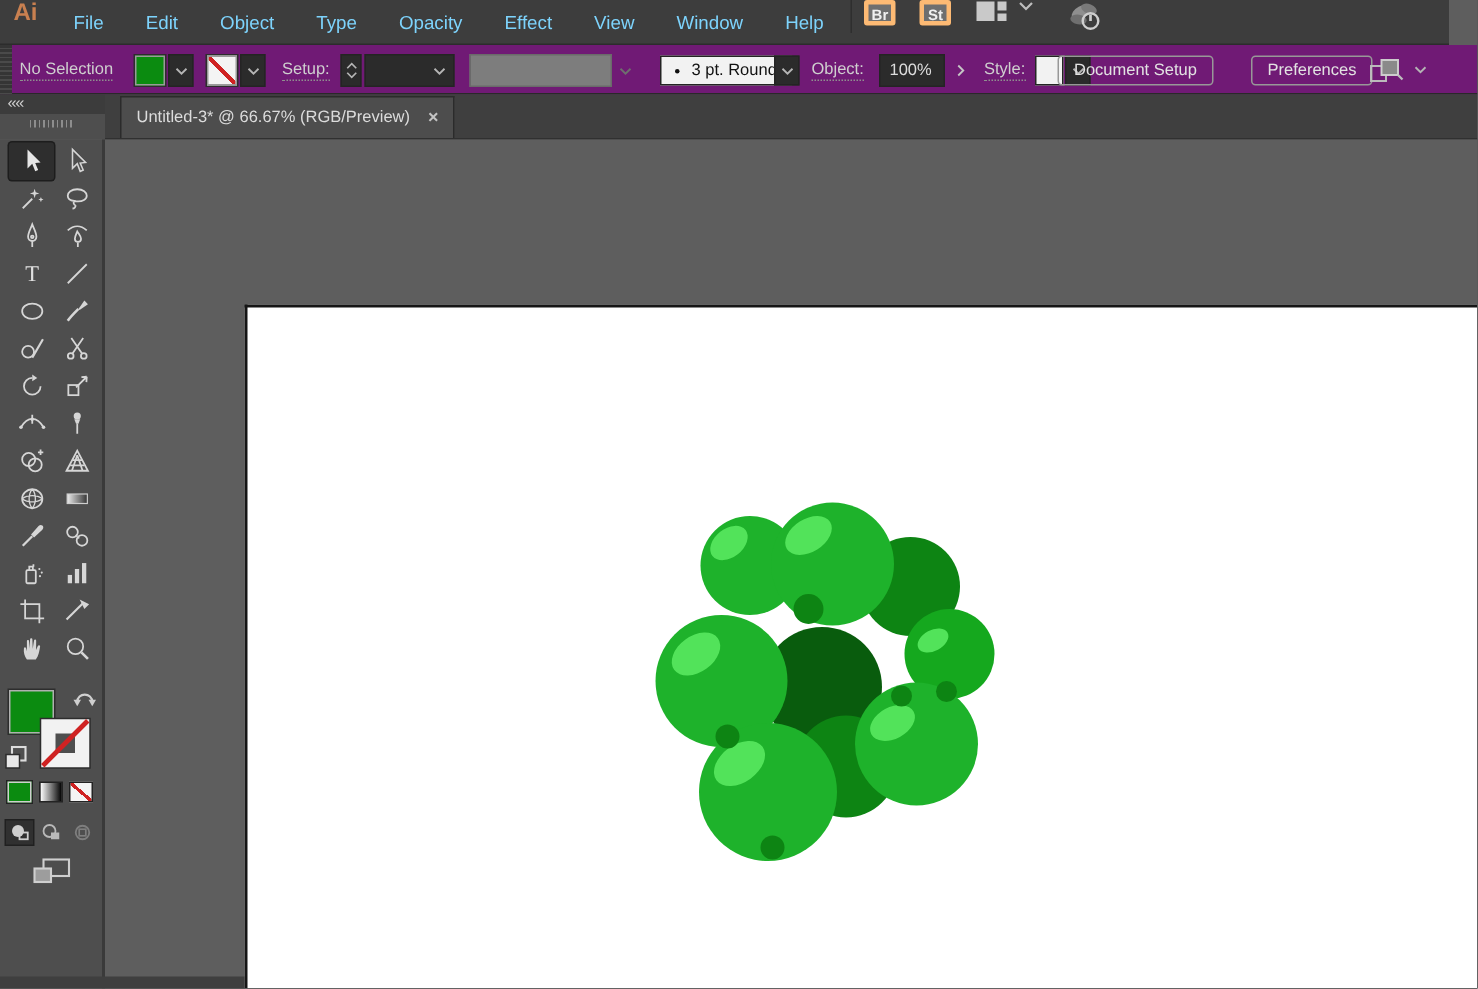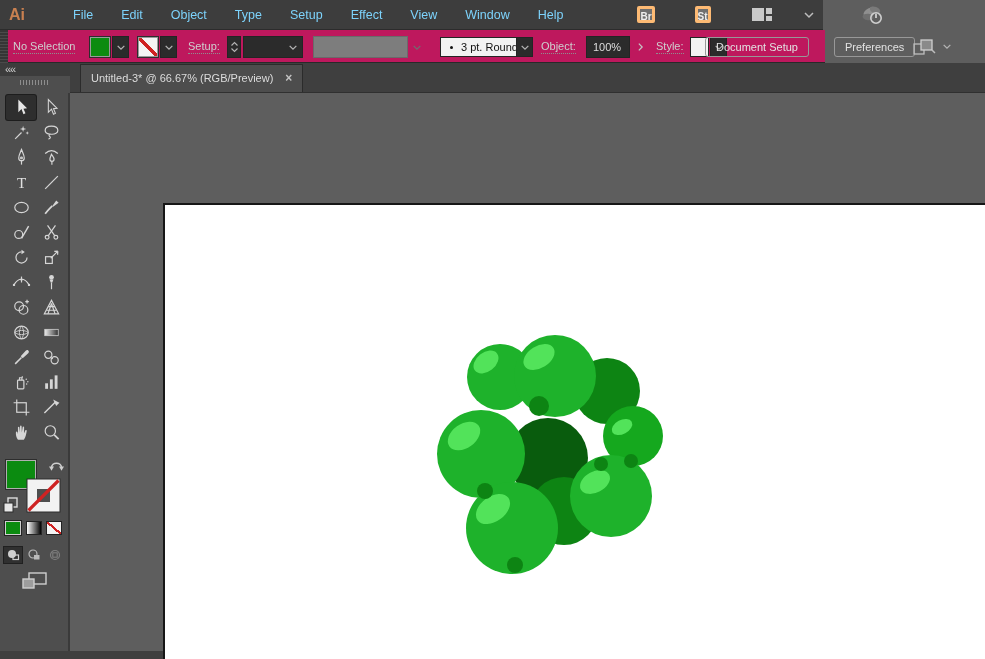--- a/index.html
+++ b/index.html
@@ -1,33 +1,33 @@
 <!DOCTYPE html>
 <html><head>
 <meta charset="utf-8">
 <style>
   * { margin:0; padding:0; box-sizing:border-box; }
   html,body { background:#222; }
   body { font-family:"Liberation Sans", sans-serif; }
   .app { position:relative; width:985px; height:659px; overflow:hidden; background:#5e5e5e; color:#d6d6d6; }
 
   
-  .menu-bar { position:absolute; left:0; top:0; width:823px; height:30px; background:#3d3d3d;
-              border-bottom:1px solid #2c2c2c; display:flex; align-items:center;gap:24px; }
+  .menu-bar { position:absolute; left:0; top:0; width:966px; height:30px; background:#3d3d3d;
+              border-bottom:1px solid #2c2c2c; display:flex; align-items:flex-start; }
   .logo { color:#c98050; font-weight:bold; font-size:16px; padding:0 10px 0 9px; }
   .menus { display:flex; height:100%; align-items:center; }
   .menu-item { font-size:12.5px; color:#7dd3fc; padding:0 14px; height:100%; display:flex; align-items:center; cursor:default; }
   .vsep { width:1px; height:22px; background:#2e2e2e; margin:0 8px 0 4px; }
   .sq-btn { width:21px; height:17px; background:#6f6f6f; border:3px solid #fdba74; border-radius:2px;
             color:#efefef; font-size:10px; font-weight:bold; line-height:15px; text-align:center; margin-right:16px;
             font-family:"Liberation Sans", sans-serif; }
   .mb-icon { display:inline-flex; align-items:center; margin-right:6px; }
 
   
-  .control-bar { position:absolute; left:0; top:30px; width:825px; height:33px; background:#be185d;
+  .control-bar { position:absolute; left:0; top:30px; width:985px; height:33px; background:#701a75;
                  border-bottom:1px solid #292929; }
   .cb { position:absolute; display:flex; align-items:center; }
   .cb-grip { left:0; top:0; width:8px; height:33px;
              background:repeating-linear-gradient(0deg,#4a4a4a 0 1px,#353535 1px 3px); }
   .cb-label { font-size:11px; color:#cfcfcf; border-bottom:1px dotted #8f8f8f; padding-bottom:1px; }
   .swatch { border:1px solid #9a9a9a; box-shadow:0 0 0 1px #2d2d2d; }
   .none-slash { background:
       linear-gradient(to top right, transparent 44%, #cf2222 44%, #cf2222 56%, transparent 56%), #f4f4f4; }
   .chev-cell { background:#2b2b2b; border:1px solid #242424; display:flex; align-items:center; justify-content:center; }
   .dark-field { background:#2b2b2b; border:1px solid #242424; color:#dddddd; font-size:11px; }
@@ -71,21 +71,21 @@
 
 <div class="app">
 
   <header class="menu-bar">
     <span class="logo">Ai</span>
     <nav class="menus" id="menus">
         <span class="menu-item">File</span>
         <span class="menu-item">Edit</span>
         <span class="menu-item">Object</span>
         <span class="menu-item">Type</span>
-        <span class="menu-item">Setup</span>
+        <span class="menu-item">Opacity</span>
         <span class="menu-item">Effect</span>
         <span class="menu-item">View</span>
         <span class="menu-item">Window</span>
         <span class="menu-item">Help</span>
       </nav>
     <span class="vsep"></span>
     <button class="sq-btn">Br</button>
     <button class="sq-btn">St</button>
     <span class="mb-icon">
       <svg width="22" height="15" viewBox="0 0 22 15">

